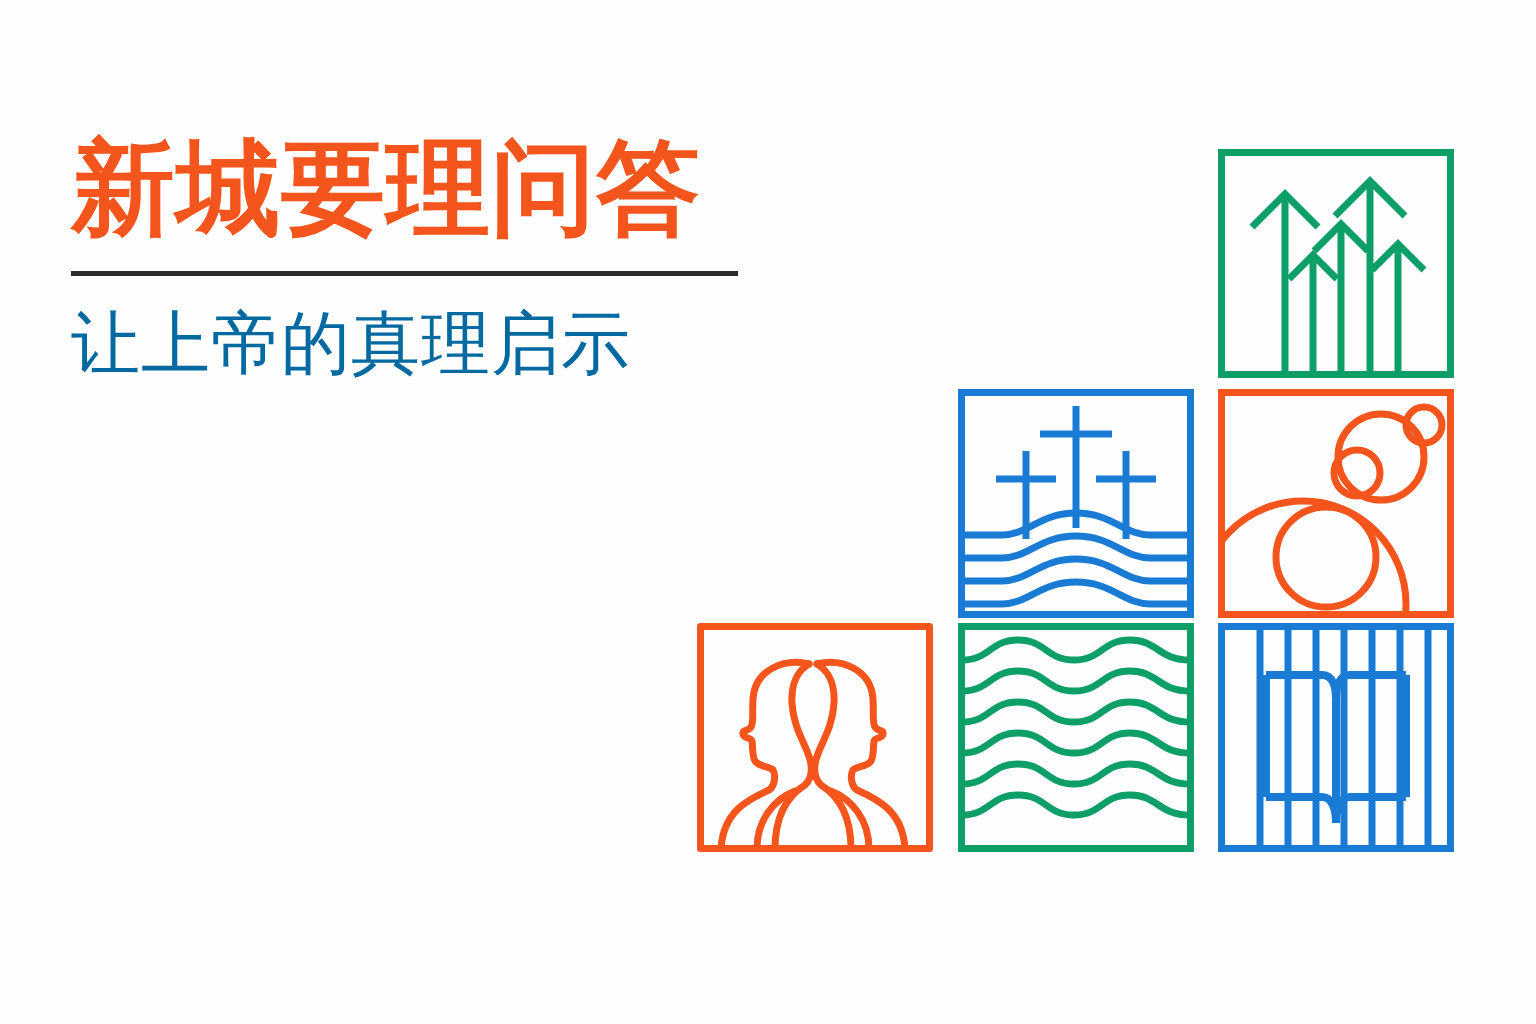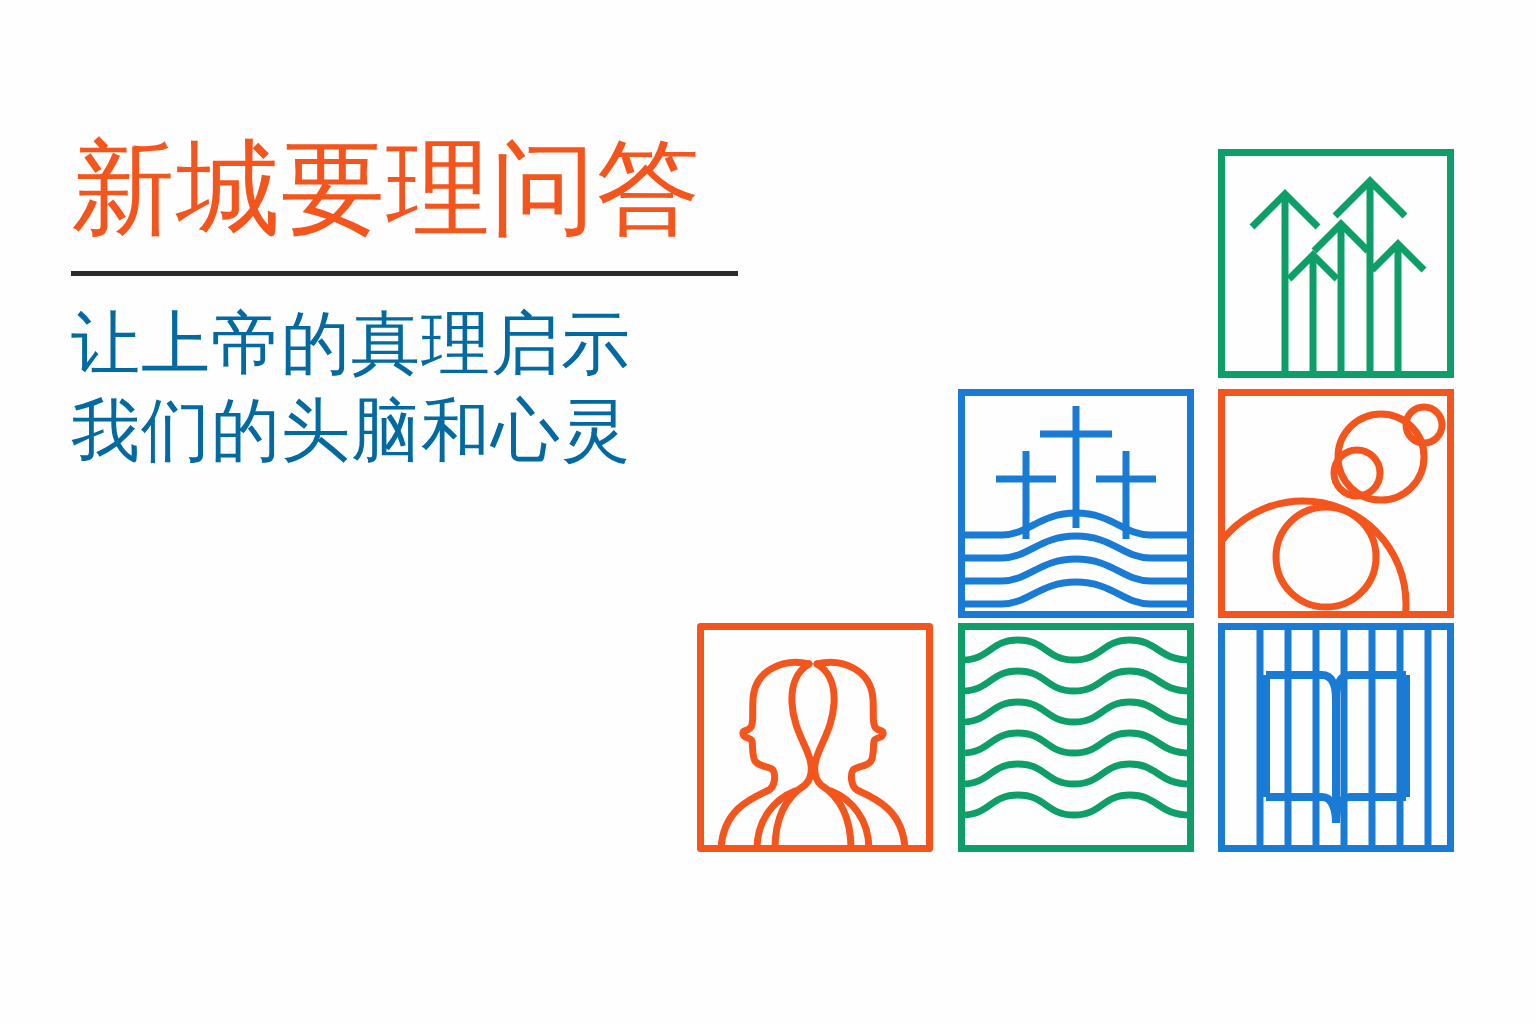--- a/index.html
+++ b/index.html
@@ -27,21 +27,21 @@
     position: absolute;
     left: 71px;
     top: 132px;
     width: 700px;
   }
 
   .main-title {
     font-family: "Liberation Sans", "DejaVu Sans", sans-serif;
     font-size: 104px;
     line-height: 1.08;
-    font-weight: 400;
+    font-weight: 700;
     color: #f4551c;
     letter-spacing: 1px;
     white-space: nowrap;
     margin: 0;
     padding: 0;
   }
 
   .title-rule {
     width: 667px;
     height: 5px;
@@ -92,21 +92,20 @@
 
 <div id="poster">
 
   <div class="text-block">
     <h1 class="main-title">新城要理问答</h1>
 
     <div class="title-rule"></div>
 
     <div class="subtitle">
       <span class="subtitle-line">让上帝的真理启示</span>
-      <span class="subtitle-line">我们的头脑和心灵</span>
     </div>
   </div>
 
   <div class="icon-grid">
 
     <div class="tile r0c2">
       <svg viewBox="0 0 236 229" xmlns="http://www.w3.org/2000/svg">
         <g fill="none" stroke="#0e9f68" stroke-width="7" stroke-linecap="butt" stroke-linejoin="miter">
           <rect x="3.5" y="3.5" width="229" height="222"></rect>
 

